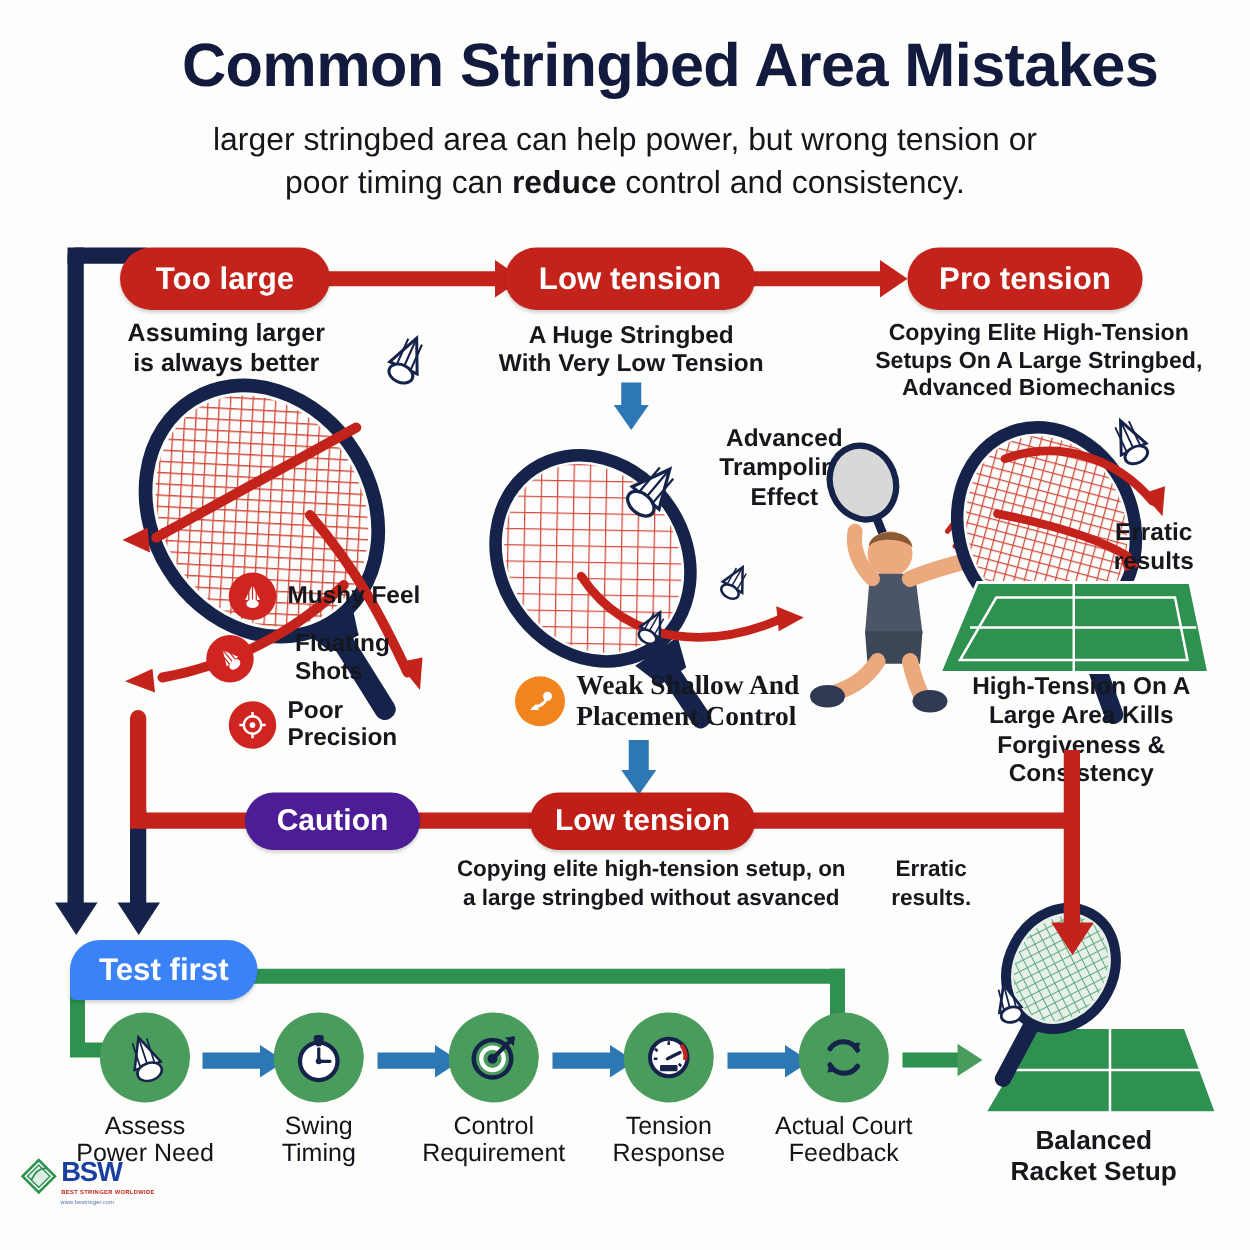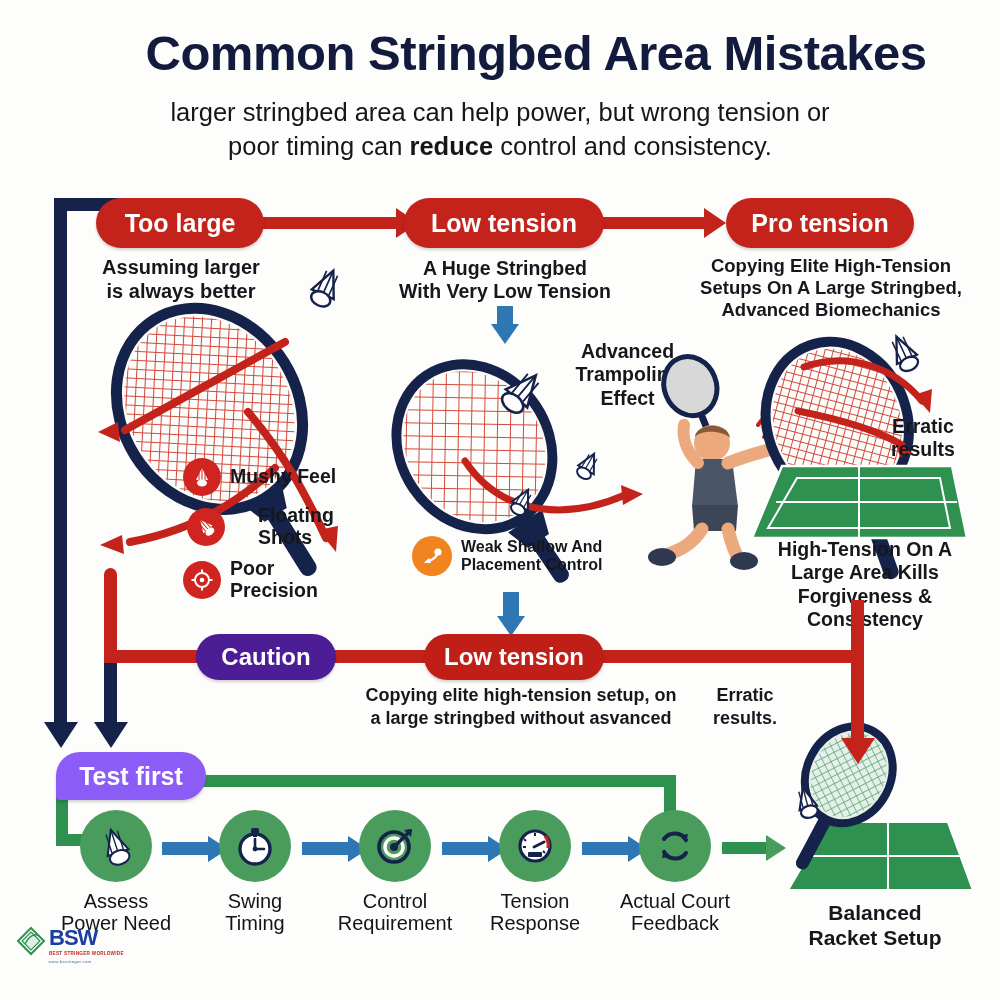--- a/index.html
+++ b/index.html
@@ -28,21 +28,21 @@
   
   .pill{
     position:absolute;display:flex;align-items:center;justify-content:center;
     color:#fff;font-weight:bold;border-radius:26px;
     box-shadow:0 2px 3px rgba(0,0,0,.18);
     z-index:6;white-space:nowrap;
   }
   .pill.red{background:#c4231c;}
   .pill.red2{background:#c01f18;}
   .pill.orange{background:#4c1d95;align-items:center;}
-  .pill.green{background:#8b5cf6;}
+  .pill.green{background:#3b82f6;}
 
   
   .hbar{position:absolute;background:#c4231c;z-index:2;}
   .vbar{position:absolute;background:#c4231c;z-index:2;}
   .navybar{position:absolute;background:#15224a;z-index:2;}
   .greenbar{position:absolute;background:#2f9150;z-index:2;}
   .bluebar{position:absolute;background:#2d77b4;z-index:2;}
 
   .arrow-r{position:absolute;width:0;height:0;z-index:3;}
   .arrow-d{position:absolute;width:0;height:0;z-index:3;}
@@ -147,21 +147,21 @@
         <path d="M12 3 L6 15 L18 15 Z" fill="#fff"></path>
         <path d="M9 5 L9 15 M12 3 L12 15 M15 5 L15 15" stroke="#cf2420" stroke-width="1"></path>
         <ellipse cx="12" cy="18" rx="5" ry="3.4" fill="#fff"></ellipse>
       </svg>
     </span>
     <span class="blabel">
       <span>Mushy Feel</span>
     </span>
   </div>
 
-  <div class="bullet" style="left:187px;top:505px;gap:33px;">
+  <div class="bullet" style="left:165px;top:505px;gap:33px;">
     <span class="bdot">
       <svg width="24" height="24" viewBox="0 0 24 24">
         <g transform="rotate(-40 12 12)">
           <path d="M12 3 L6 15 L18 15 Z" fill="#fff"></path>
           <path d="M9 5 L9 15 M12 3 L12 15 M15 5 L15 15" stroke="#cf2420" stroke-width="1"></path>
           <ellipse cx="12" cy="18" rx="5" ry="3.4" fill="#fff"></ellipse>
         </g>
       </svg>
     </span>
     <span class="blabel">
@@ -240,21 +240,21 @@
   </svg>
 
   <div class="bullet" style="left:412px;top:536px;">
     <span class="bdot" style="background:#f2841f;width:40px;height:40px;">
       <svg width="26" height="26" viewBox="0 0 26 26">
         <path d="M19 7 C19 15 12 17 7 19" stroke="#fff" stroke-width="2.4" fill="none"></path>
         <path d="M10 15 L5 20 L12 20" fill="#fff"></path>
         <circle cx="19" cy="9" r="3.6" fill="#fff"></circle>
       </svg>
     </span>
-    <span class="blabel" style="font-size:16px;">
+    <span class="blabel" style="font-size:22px;font-family:Liberation Serif, serif;">
       <span>Weak Shallow And</span><br>
       <span>Placement Control</span>
     </span>
   </div>
 
   <div class="bluebar" style="left:503px;top:592px;width:16px;height:26px;"></div>
   <div class="arrow-d" style="left:497px;top:616px;border-left:14px solid transparent;border-right:14px solid transparent;border-top:20px solid #2d77b4;"></div>
 
   <div class="pill red" style="left:726px;top:198px;width:188px;height:50px;font-size:25px;">
     <span>Pro tension</span>

